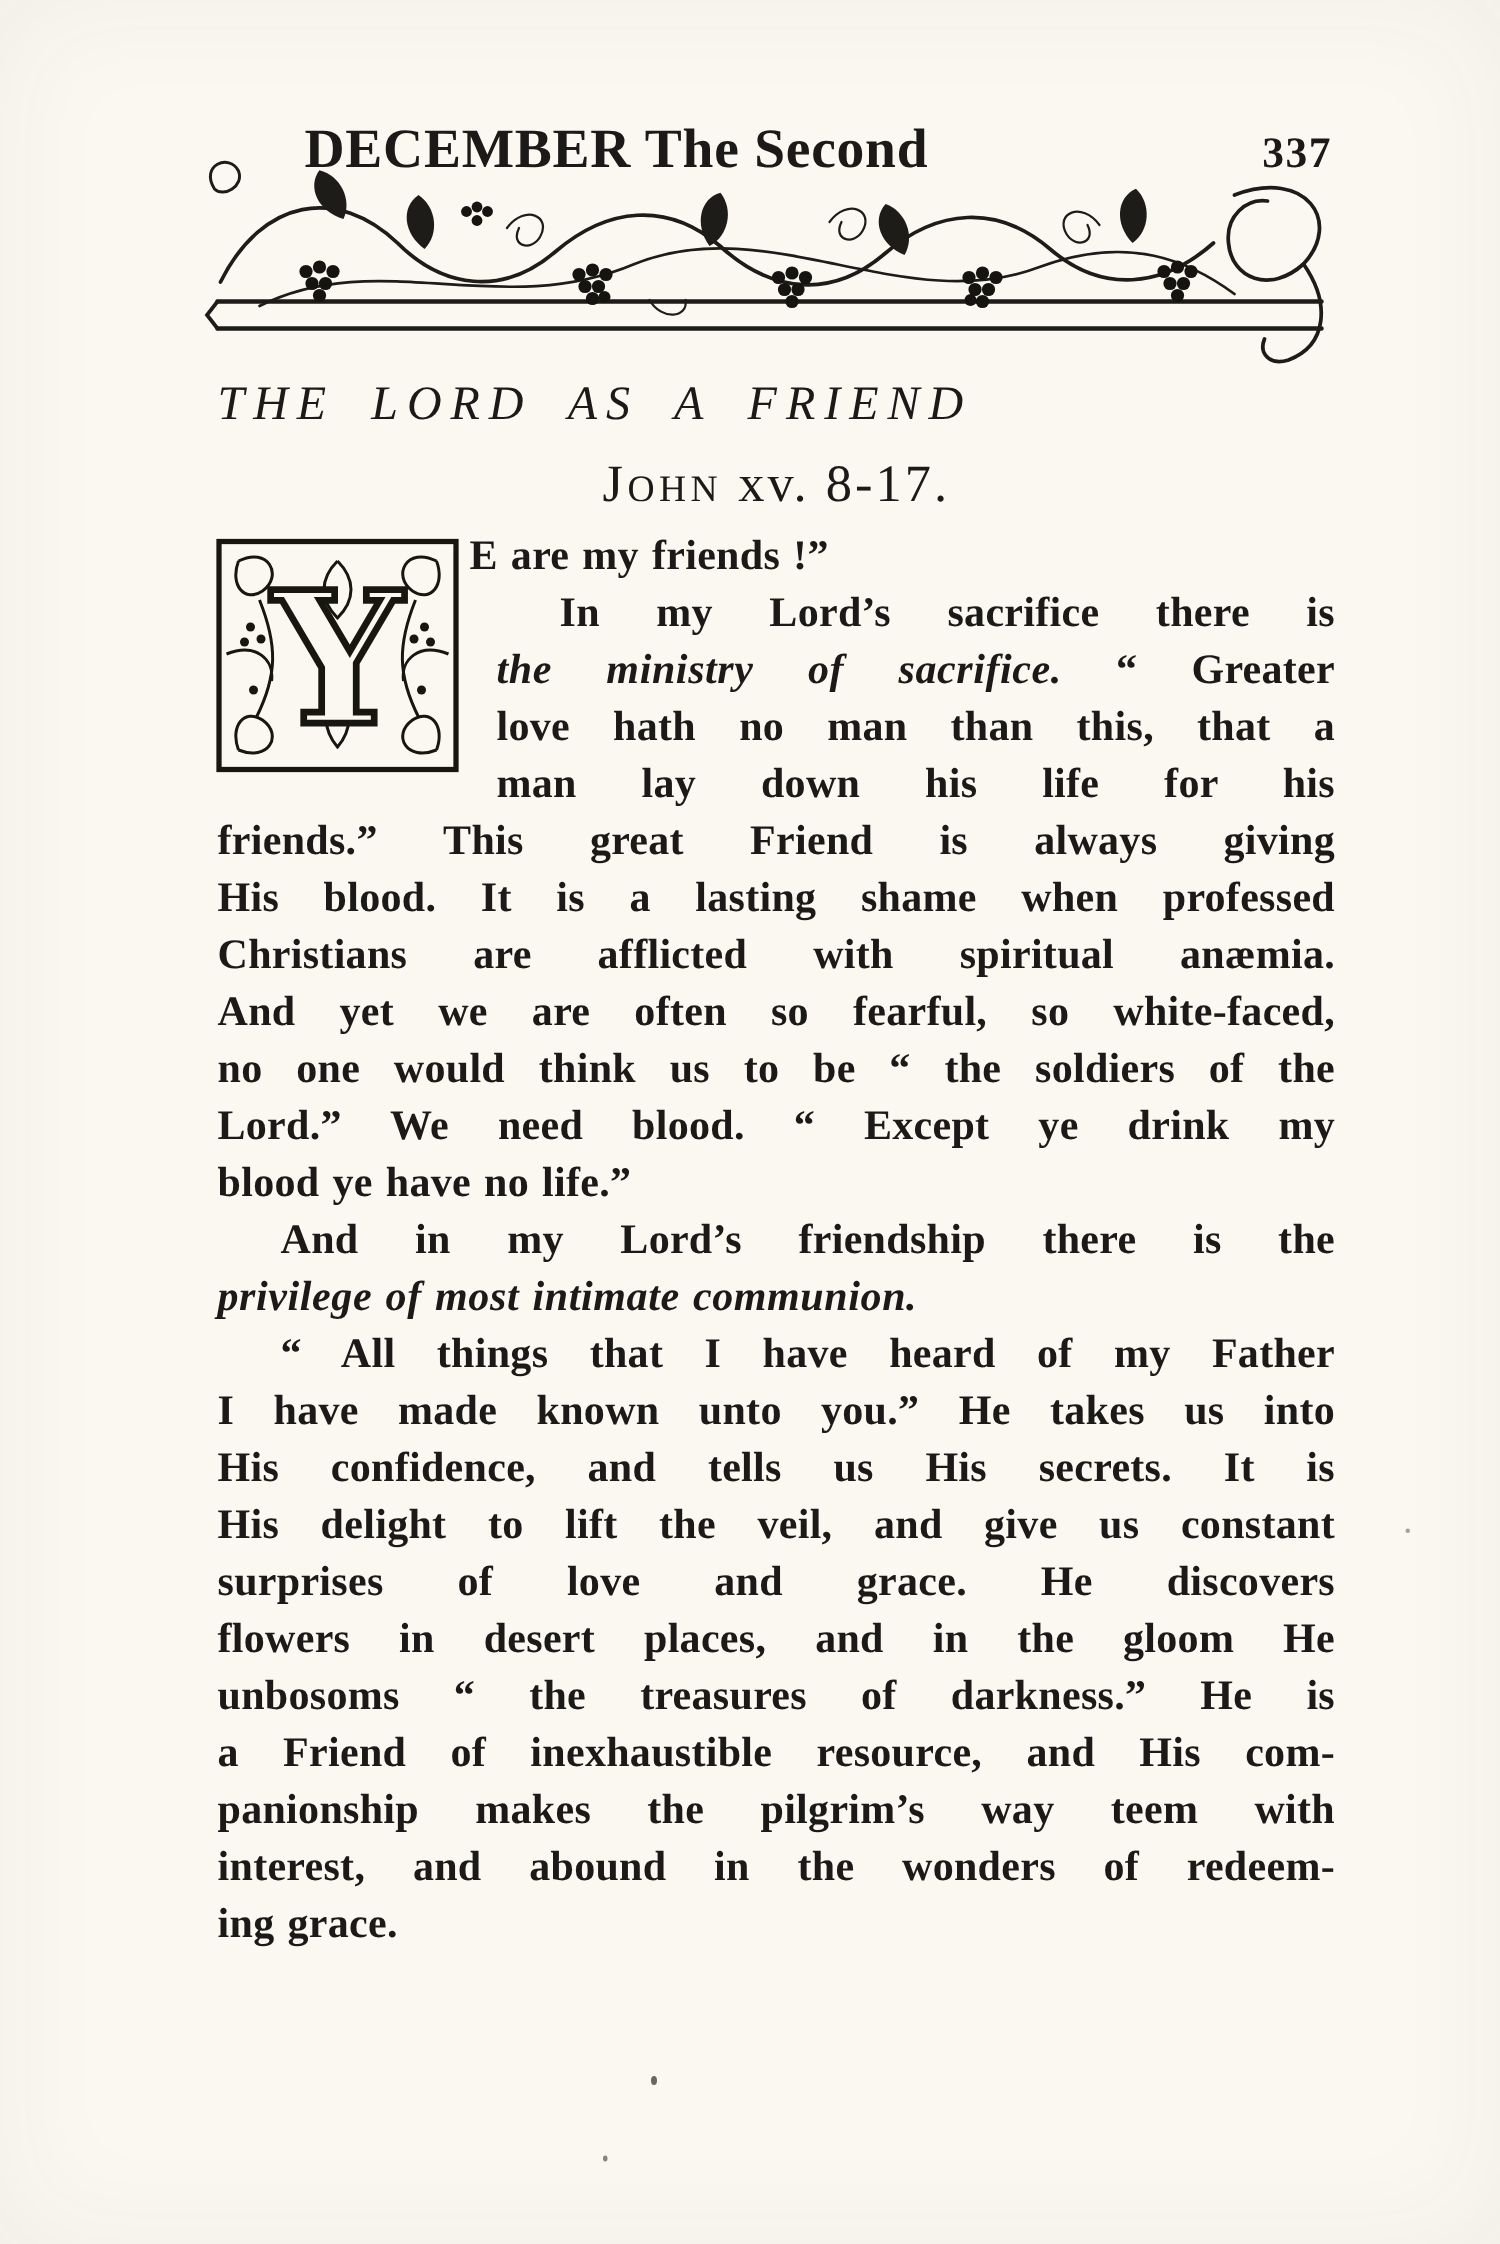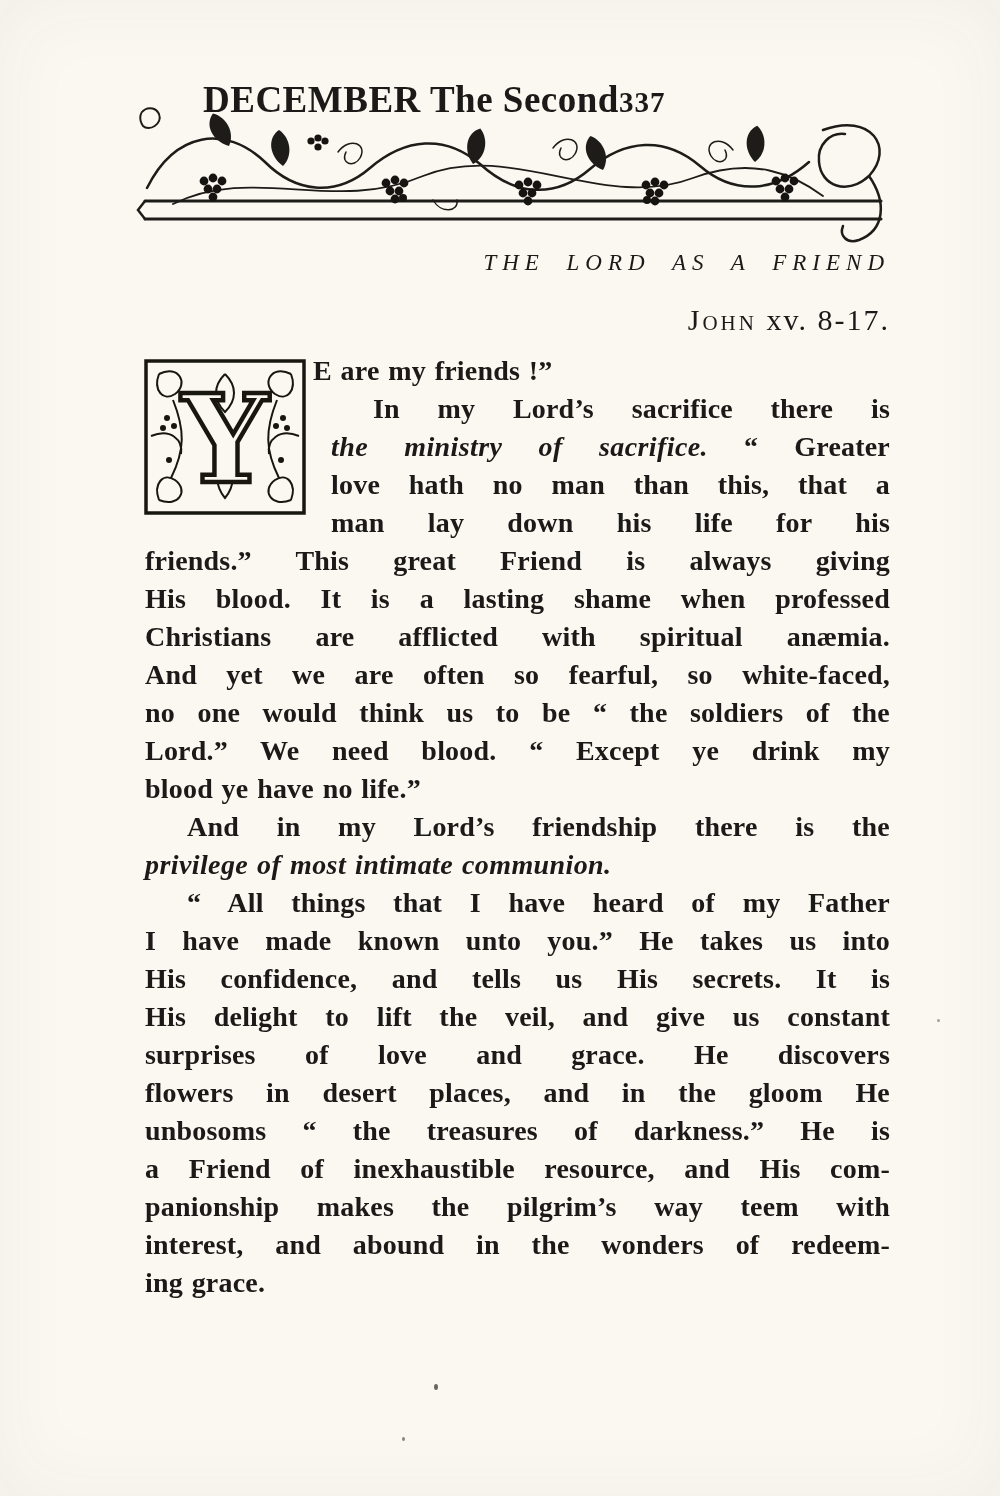--- a/index.html
+++ b/index.html
@@ -9,42 +9,42 @@
     margin:0 auto;
     background:#faf8f1;
     box-shadow:inset 0 0 80px rgba(60,50,30,.05);
     font-family:"Liberation Serif", serif;
     color:#1b1a18;
     overflow:hidden;
   }
   
   .header{
     position:absolute;top:78px;left:145px;width:745px;
-    display:flex;align-items:baseline;
+    display:flex;justify-content:space-between;align-items:baseline;
   }
   .running-title{
     margin-left:58px;
     font-size:37px;font-weight:700;letter-spacing:.5px;
     white-space:nowrap;
   }
   .folio{
     font-size:29px;font-weight:700;letter-spacing:1px;
     margin-right:2px;
   }
   
   .vine{position:absolute;top:104px;left:133px;width:768px;height:148px;}
   
   .chapter-title{
     position:absolute;top:250px;left:145px;width:745px;
-    text-align:right;font-style:italic;
-    font-size:23px;letter-spacing:6px;word-spacing:10px;
+    text-align:left;font-style:italic;
+    font-size:32px;letter-spacing:6px;word-spacing:10px;
   }
   .scripture-ref{
     position:absolute;top:303px;left:145px;width:745px;
-    text-align:right;font-size:30px;letter-spacing:2px;
+    text-align:center;font-size:35px;letter-spacing:2px;
   }
   .scripture-ref .sc{font-variant:small-caps;letter-spacing:3px;}
   
   .dropcap{position:absolute;top:358px;left:143px;width:164px;height:158px;}
   
   .body-text{position:absolute;top:352px;left:145px;width:745px;font-weight:bold;}
   .line{
     font-size:28px;line-height:38px;height:38px;
     text-align:justify;text-align-last:justify;
     word-spacing:1.5px;letter-spacing:.2px;

